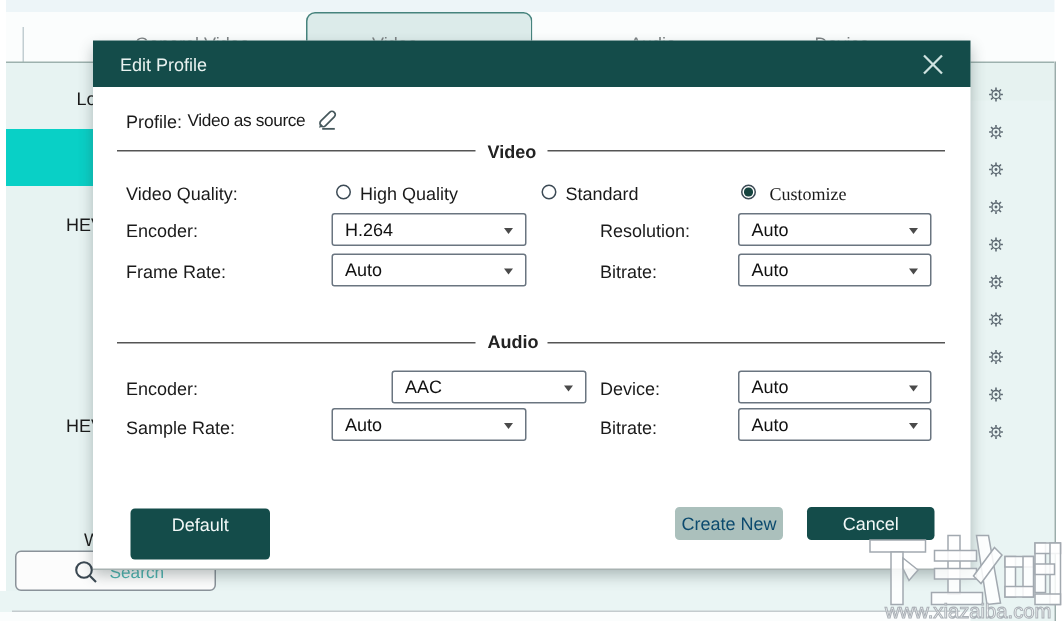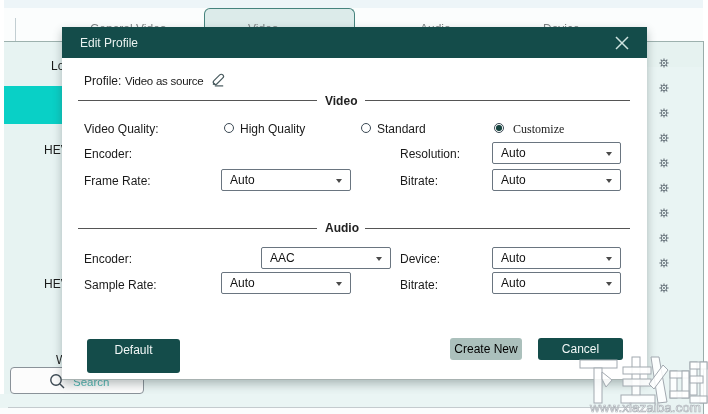--- a/index.html
+++ b/index.html
@@ -111,20 +111,24 @@
 
   <div class="abs lbl" style="left:84px;top:122px;">Video Quality:</div>
   <div class="radio" style="left:224px;top:123px;"></div>
   <div class="abs lbl" style="left:240px;top:122px;">High Quality</div>
   <div class="radio" style="left:361px;top:123px;"></div>
   <div class="abs lbl" style="left:377px;top:122px;">Standard</div>
   <div class="radio on" style="left:494px;top:123px;"></div>
   <div class="abs lbl" style="left:513px;top:122px;font-family:Liberation Serif, serif;">Customize</div>
 
   <div class="abs lbl" style="left:84px;top:147px;">Encoder:</div>
+  <div class="sel" style="left:221px;top:142px;width:130px;height:22px;">
+      <div class="tx">H.264</div>
+      <div class="ar"></div>
+    </div>
   <div class="abs lbl" style="left:400px;top:147px;">Resolution:</div>
   <div class="sel" style="left:492px;top:142px;width:129px;height:22px;">
       <div class="tx">Auto</div>
       <div class="ar"></div>
     </div>
 
   <div class="abs lbl" style="left:84px;top:174px;">Frame Rate:</div>
   <div class="sel" style="left:221px;top:169px;width:130px;height:22px;">
       <div class="tx">Auto</div>
       <div class="ar"></div>
@@ -155,21 +159,21 @@
       <div class="tx">Auto</div>
       <div class="ar"></div>
     </div>
   <div class="abs lbl" style="left:400px;top:278px;">Bitrate:</div>
   <div class="sel" style="left:492px;top:272px;width:129px;height:22px;">
       <div class="tx">Auto</div>
       <div class="ar"></div>
     </div>
 
   <div class="btn" style="left:87px;top:339px;width:93px;height:34px;line-height:22px;">Default</div>
-  <div class="btn" style="left:450px;top:338px;width:72px;height:22px;line-height:22px;background:#abc0bc;color:#000000;">Create New</div>
+  <div class="btn" style="left:450px;top:338px;width:72px;height:22px;line-height:22px;background:#abc0bc;color:#0c4a6e;">Create New</div>
   <div class="btn" style="left:538px;top:338px;width:85px;height:22px;line-height:22px;">Cancel</div>
 
   <svg class="abs" style="left:578px;top:356px;" width="130" height="58" viewBox="0 0 130 58">
     <g fill="rgba(255,255,255,0.85)" stroke="#a2a9b0" stroke-width="1">
 
       <rect x="2" y="4" width="37" height="8"></rect>
       <rect x="16" y="12" width="8" height="35"></rect>
       <path d="M24,16 L34,24 L28,31 L24,23 Z"></path>
 
       <rect x="54" y="1" width="8" height="39"></rect>

